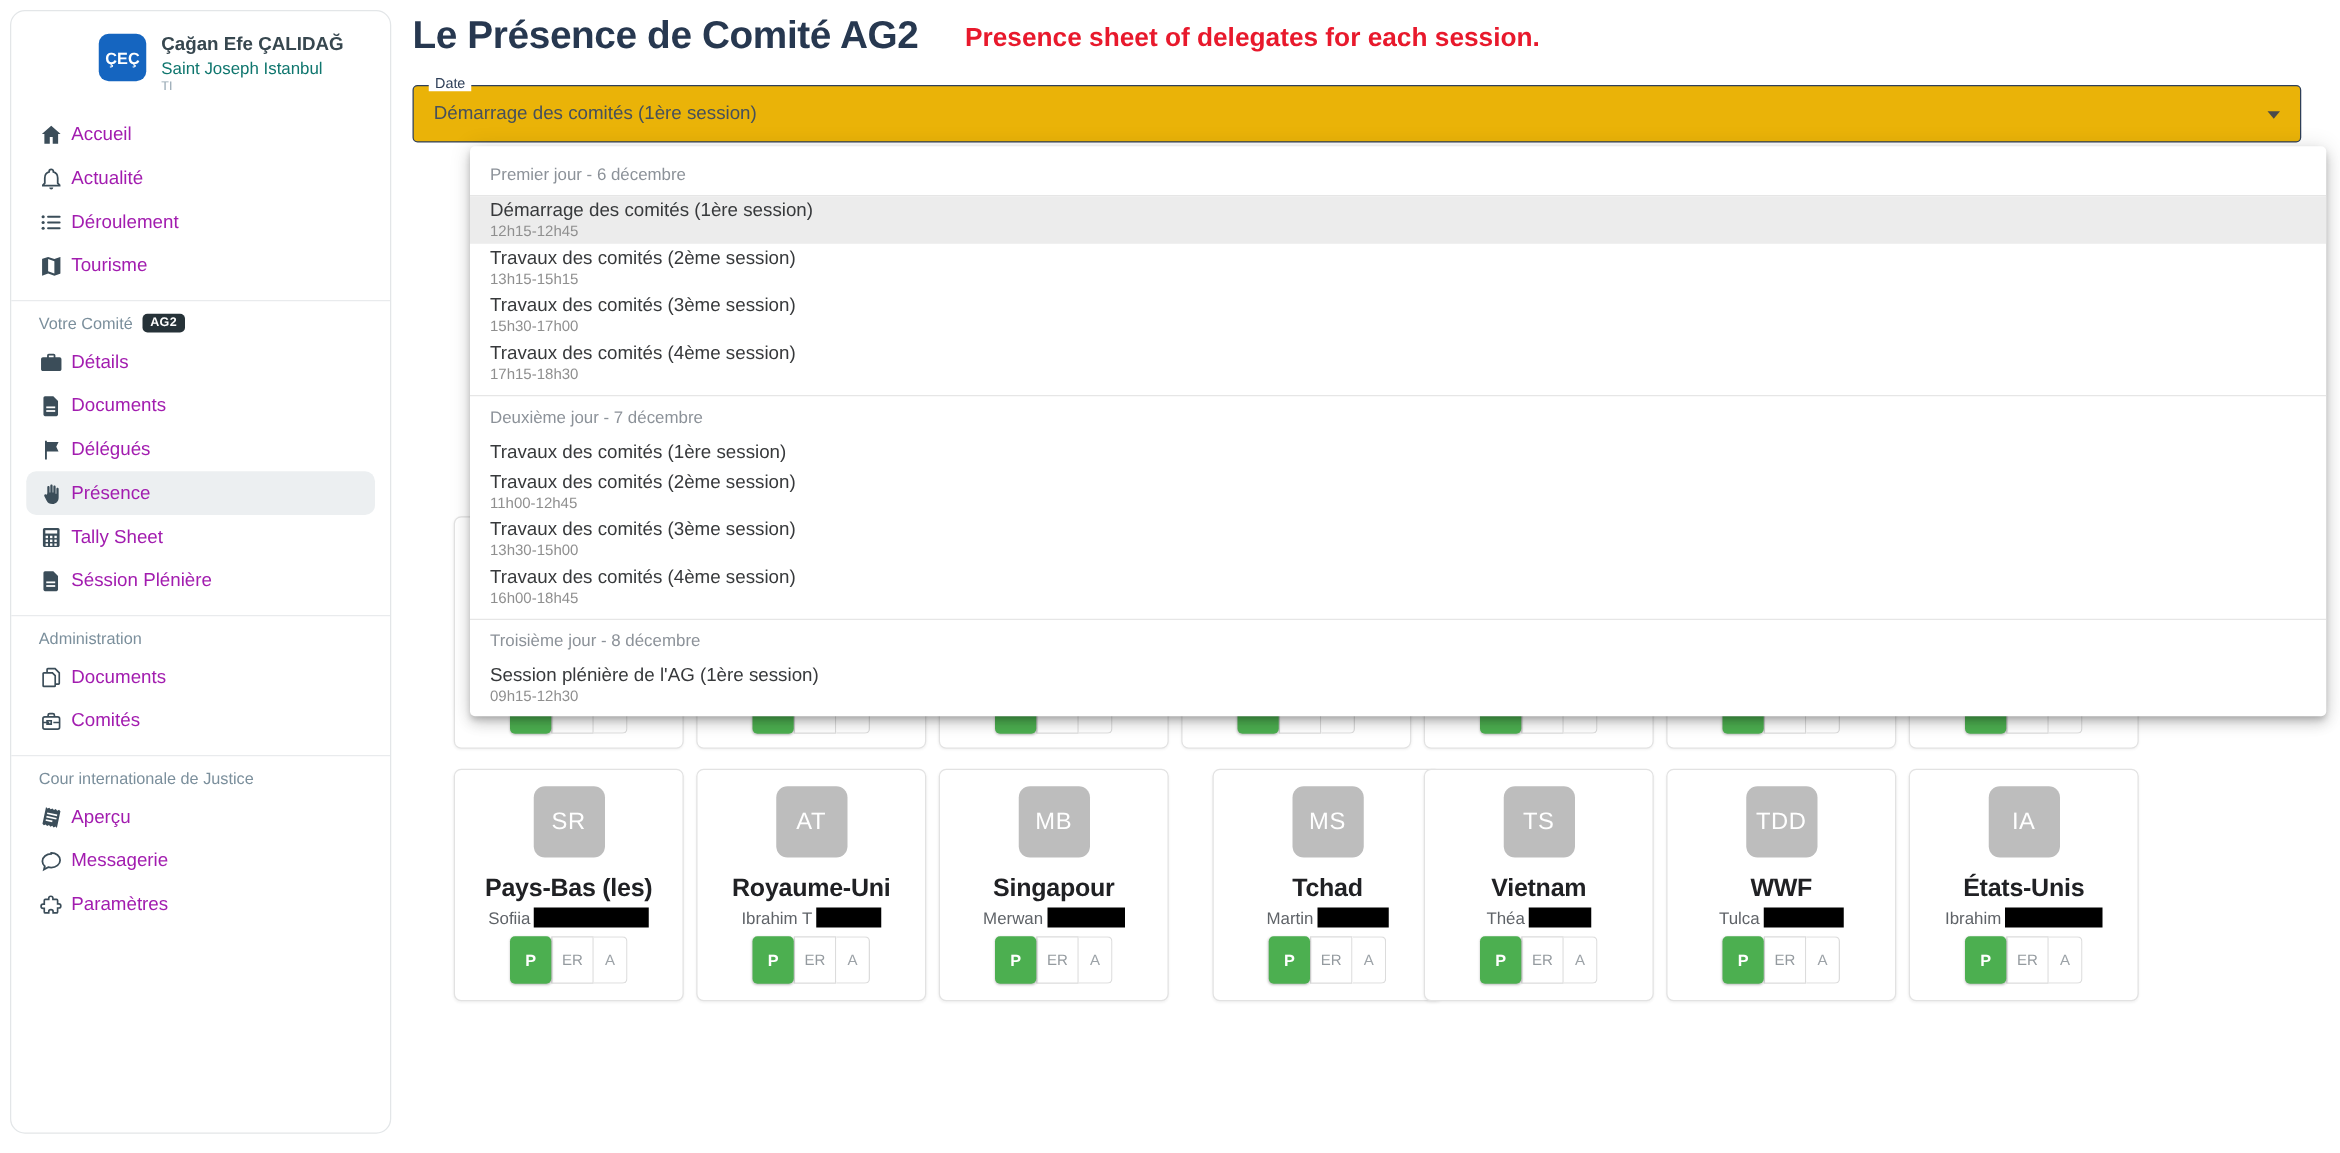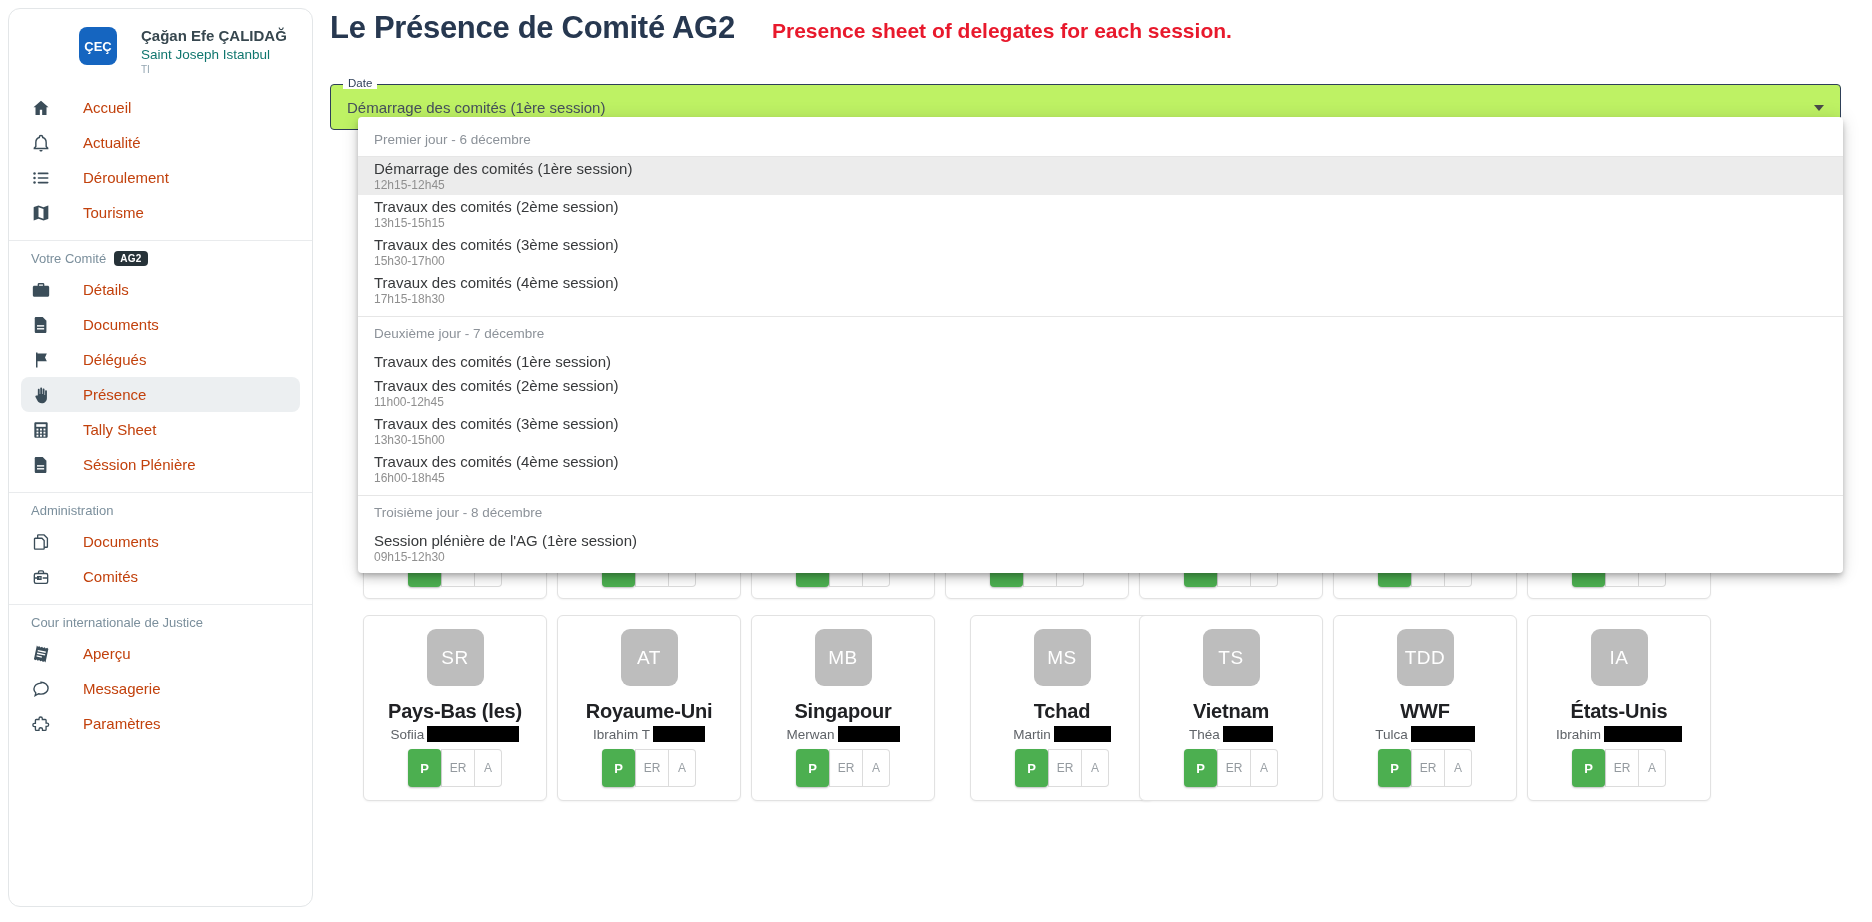--- a/index.html
+++ b/index.html
@@ -3,55 +3,55 @@
 <meta charset="utf-8">
 <style>
   * { margin:0; padding:0; box-sizing:border-box; }
   html,body { background:#fff; }
   body { font-family:"Liberation Sans", sans-serif; }
   #app { position:relative; width:1872px; height:922px; background:#fff; overflow:hidden; }
 
   
   .sidebar { position:absolute; left:8px; top:8px; width:305px; height:899px;
     background:#fff; border:1px solid #e3e6e8; border-radius:12px; padding-top:18px; }
-  .profile { display:flex; gap:24px; margin:0 16px 14px 22px; align-items:flex-start; cursor:pointer;padding-left:48px; }
+  .profile { display:flex; gap:12px; margin:0 16px 14px 22px; align-items:flex-start; cursor:pointer;padding-left:48px; }
   .logo { flex:0 0 38px; width:38px; height:38px; border-radius:8px; background:var(--blue,#1565c0);
     color:#fff; font-weight:bold; font-size:13px; display:flex; align-items:center; justify-content:center; }
   .p-name { font-size:15px; font-weight:bold; color:#37474f; line-height:1.25; }
   .p-school { font-size:13.5px; color:#0f766e; line-height:1.3; }
   .p-sub { font-size:10px; color:#93a5b1; line-height:1.3; }
-  .nav-item { height:35px; display:flex; align-items:center; gap:32px; margin:0 12px; padding-left:10px;
-    font-size:15px; color:#c2410c; cursor:pointer; border-radius:8px; }
+  .nav-item { height:35px; display:flex; align-items:center; gap:6px; margin:0 12px; padding-left:10px;
+    font-size:15px; color:#a21caf; cursor:pointer; border-radius:8px; }
   .nav-item.active { background:#eceff1; }
   .nav-icon { width:20px; height:20px; display:flex; align-items:center; justify-content:center; flex:0 0 20px; }
   .nav-icon svg { width:20px; height:20px; fill:#3b4d59; }
   .sb-divider { border-top:1px solid #e9ebed; margin:10px 0; }
   .sec-header { margin:10px 12px 6px; padding-left:10px; font-size:13px; color:#7b8f9c;
     display:flex; align-items:center; gap:8px; }
   .badge { background:var(--badge,#263238); color:#fff; font-size:10px; font-weight:bold;
     padding:2px 6px; border-radius:4px; letter-spacing:.3px; }
 
   
   .title { position:absolute; left:330px; top:10px; font-size:31px; font-weight:700;
     color:var(--navy,#273850); letter-spacing:-.3px; }
   .annotation { position:absolute; left:772px; top:19px; font-size:21px; font-weight:700;
     color:var(--red,#e8192c); }
 
   
   .select { position:absolute; left:330px; top:68px; width:1511px; height:46px;
-    border:1px solid #2e3f58; border-radius:4px; background:#bef264; cursor:pointer;margin-top:16px; }
+    border:1px solid #2e3f58; border-radius:4px; background:#eab308; cursor:pointer; }
   .select-label { position:absolute; left:12px; top:-8px; background:#fff; padding:0 5px;
     font-size:11.5px; color:#2e3f58; }
   .select-value { position:absolute; left:16px; top:50%; transform:translateY(-50%);
     font-size:15px; color:#46505c; }
   .select-caret { position:absolute; right:16px; top:50%; margin-top:-2px; width:0; height:0;
     border-left:5px solid transparent; border-right:5px solid transparent; border-top:6px solid #4a4a4a; }
 
   
-  .dropdown { position:absolute; left:358px; top:117px; width:1485px; height:456px; background:#fff;
+  .dropdown { position:absolute; left:376px; top:117px; width:1485px; height:456px; background:#fff;
     border-radius:4px; padding-top:6px; overflow:hidden; z-index:10;
     box-shadow:0 3px 5px -1px rgba(0,0,0,.2),0 6px 10px 0 rgba(0,0,0,.14),0 1px 18px 0 rgba(0,0,0,.12); }
   .dd-subheader { padding:8px 16px; font-size:13.5px; color:#8c9299; line-height:17px; }
   .dd-divider { border-top:1px solid #e6e6e6; }
   .dd-divider.mt { margin-top:7px; }
   .dd-item { padding:3px 16px 4px; cursor:pointer; }
   .dd-item.selected { background:#ececec; }
   .dd-label { font-size:15px; color:#37393b; line-height:17px; }
   .dd-time { font-size:12px; color:#8f8f8f; line-height:12px; margin-top:2px; }
 

